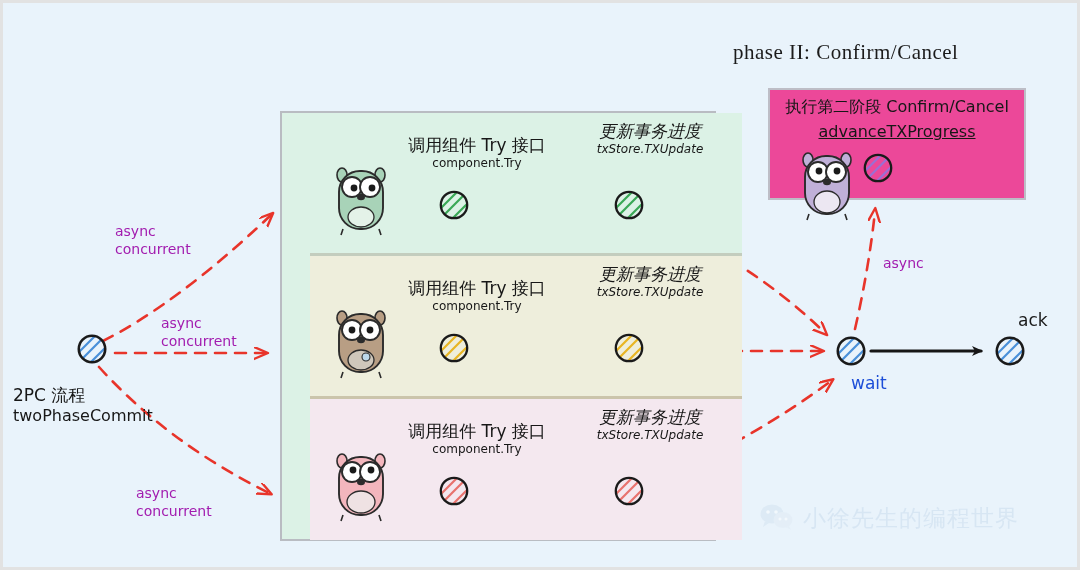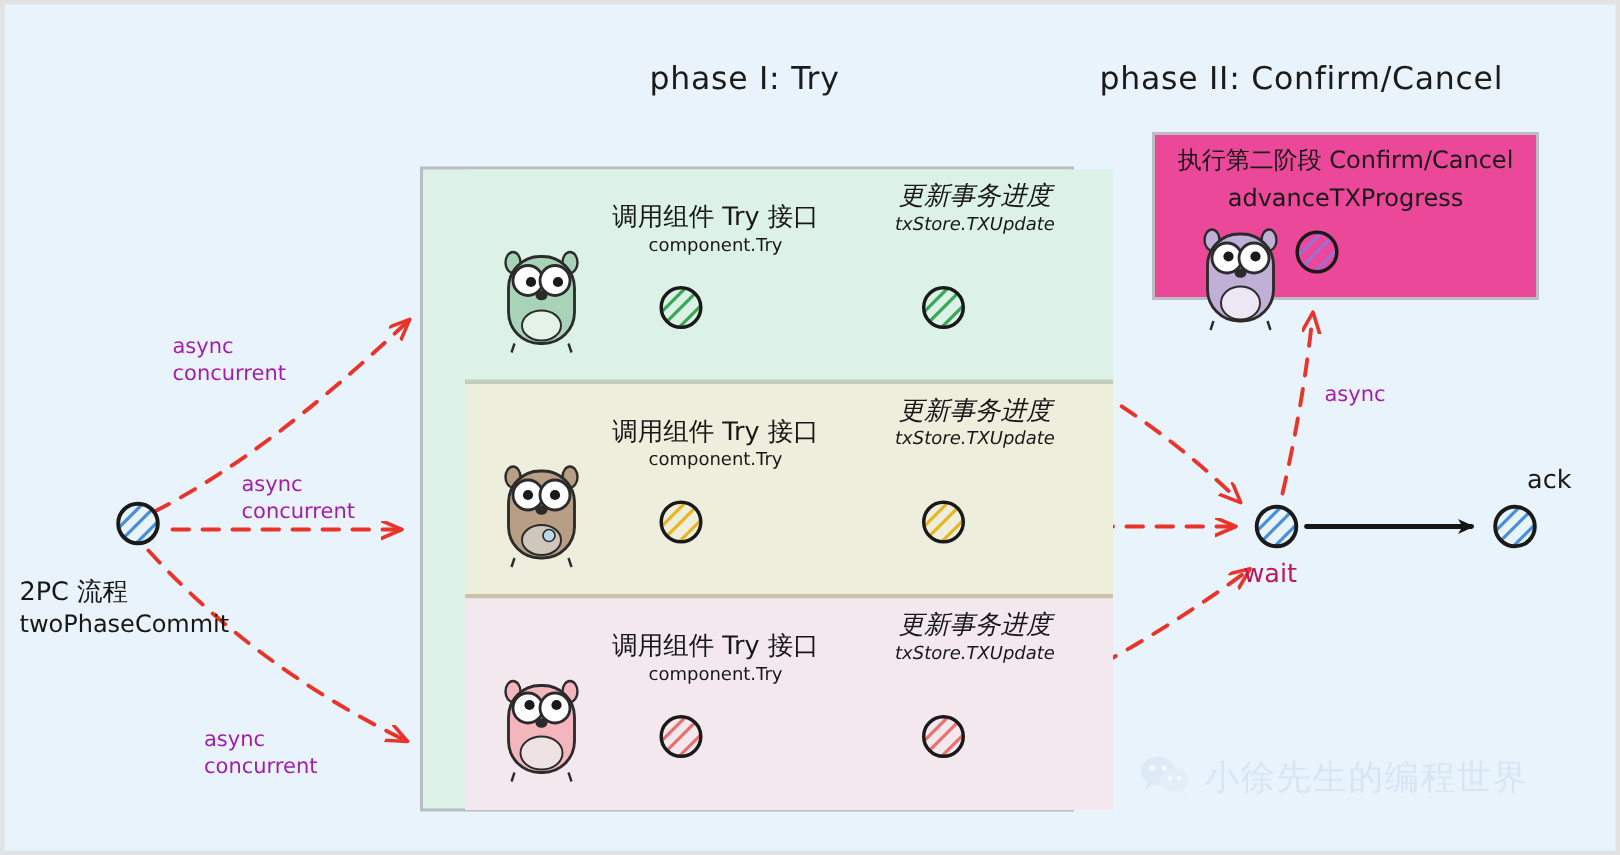--- a/index.html
+++ b/index.html
@@ -32,21 +32,21 @@
 
   
   .phase-title {
     position: absolute;
     color: #1b1b1b;
     font-size: 21px;
     letter-spacing: 0.5px;
     white-space: nowrap;
   }
   #phase1-title { left: 430px; top: 37px; }
-  #phase2-title { left: 730px; top: 37px; }
+  #phase2-title { left: 730px; top: 37px; font-family: Liberation Serif, serif; }
 
   
   #try-panels {
     position: absolute;
     left: 277px;
     top: 108px;
     width: 436px;
     height: 430px;
     border: 2px solid #b9bcc2;
     box-sizing: border-box;
@@ -113,20 +113,21 @@
     color: #171717;
     white-space: nowrap;
   }
   #confirm-box .box-line2 {
     position: absolute;
     left: 0; right: 0; top: 32px;
     text-align: center;
     font-size: 16px;
     color: #171717;
     white-space: nowrap;
+    text-decoration: underline;
   }
   #confirm-gopher { left: 28px; top: 56px; }
   #confirm-node   { left: 92px; top: 62px; }
 
   
   #node-source { left: 73px;  top: 330px; }
   #node-wait   { left: 832px; top: 332px; }
   #node-ack    { left: 991px; top: 332px; }
 
   #source-caption {
@@ -137,24 +138,24 @@
     text-align: left;
     line-height: 1.25;
     color: #171717;
     white-space: nowrap;
   }
   #source-caption .label-cn { font-size: 17px; }
   #source-caption .label-en { font-size: 16px; }
 
   #wait-caption {
     position: absolute;
-    left: 826px;
+    left: 848px;
     top: 370px;
     font-size: 17px;
-    color: #be185d;
+    color: #1d4ed8;
   }
   #ack-caption {
     position: absolute;
     left: 992px;
     top: 307px;
     font-size: 17px;
     color: #1a1a1a;
     margin-left: 23px;
   }
 
@@ -226,21 +227,20 @@
 
     <path d="M620,205 Q740,250 822,330" fill="none" stroke="#e8342a" stroke-width="2.6" stroke-dasharray="11 9" stroke-linecap="round" marker-end="url(#redhead)"></path>
 
     <path d="M628,348 L818,348" fill="none" stroke="#e8342a" stroke-width="2.6" stroke-dasharray="11 9" stroke-linecap="round" marker-end="url(#redhead)"></path>
 
     <path d="M622,489 Q730,450 828,378" fill="none" stroke="#e8342a" stroke-width="2.6" stroke-dasharray="11 9" stroke-linecap="round" marker-end="url(#redhead)"></path>
 
     <path d="M852,326 Q866,265 872,208" fill="none" stroke="#e8342a" stroke-width="2.6" stroke-dasharray="11 9" stroke-linecap="round" marker-end="url(#redhead)"></path>
   </svg>
 
-  <div class="phase-title hand" id="phase1-title">phase I: Try</div>
   <div class="phase-title hand" id="phase2-title">phase II: Confirm/Cancel</div>
 
   <div id="try-panels">
 
     <div class="try-panel green">
       <div class="gopher g-panel">
         <svg viewBox="0 0 58 78" width="58" height="78" xmlns="http://www.w3.org/2000/svg">
           <ellipse cx="10" cy="16" rx="5" ry="7" fill="#a8d3b8" stroke="#2b2b2b" stroke-width="1.6"></ellipse>
           <ellipse cx="48" cy="16" rx="5" ry="7" fill="#a8d3b8" stroke="#2b2b2b" stroke-width="1.6"></ellipse>
           <rect x="7" y="12" width="44" height="58" rx="21" fill="#a8d3b8" stroke="#2b2b2b" stroke-width="1.9"></rect>

